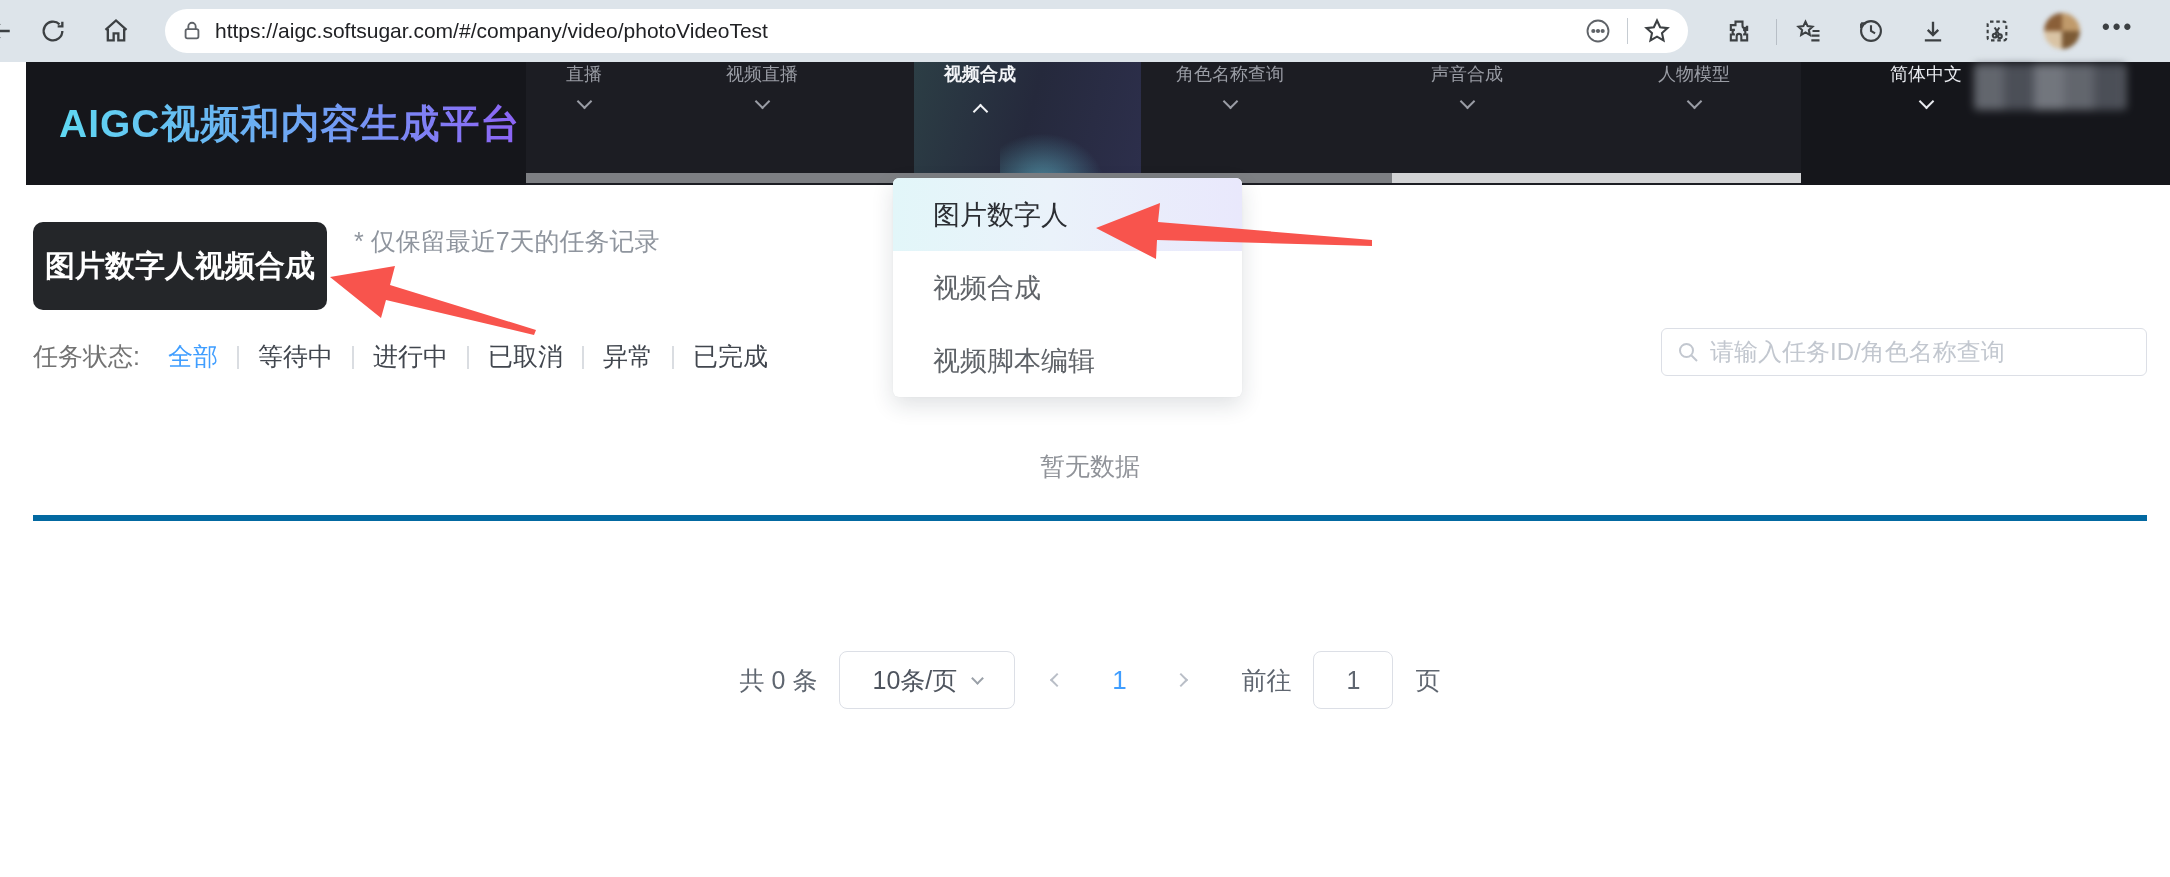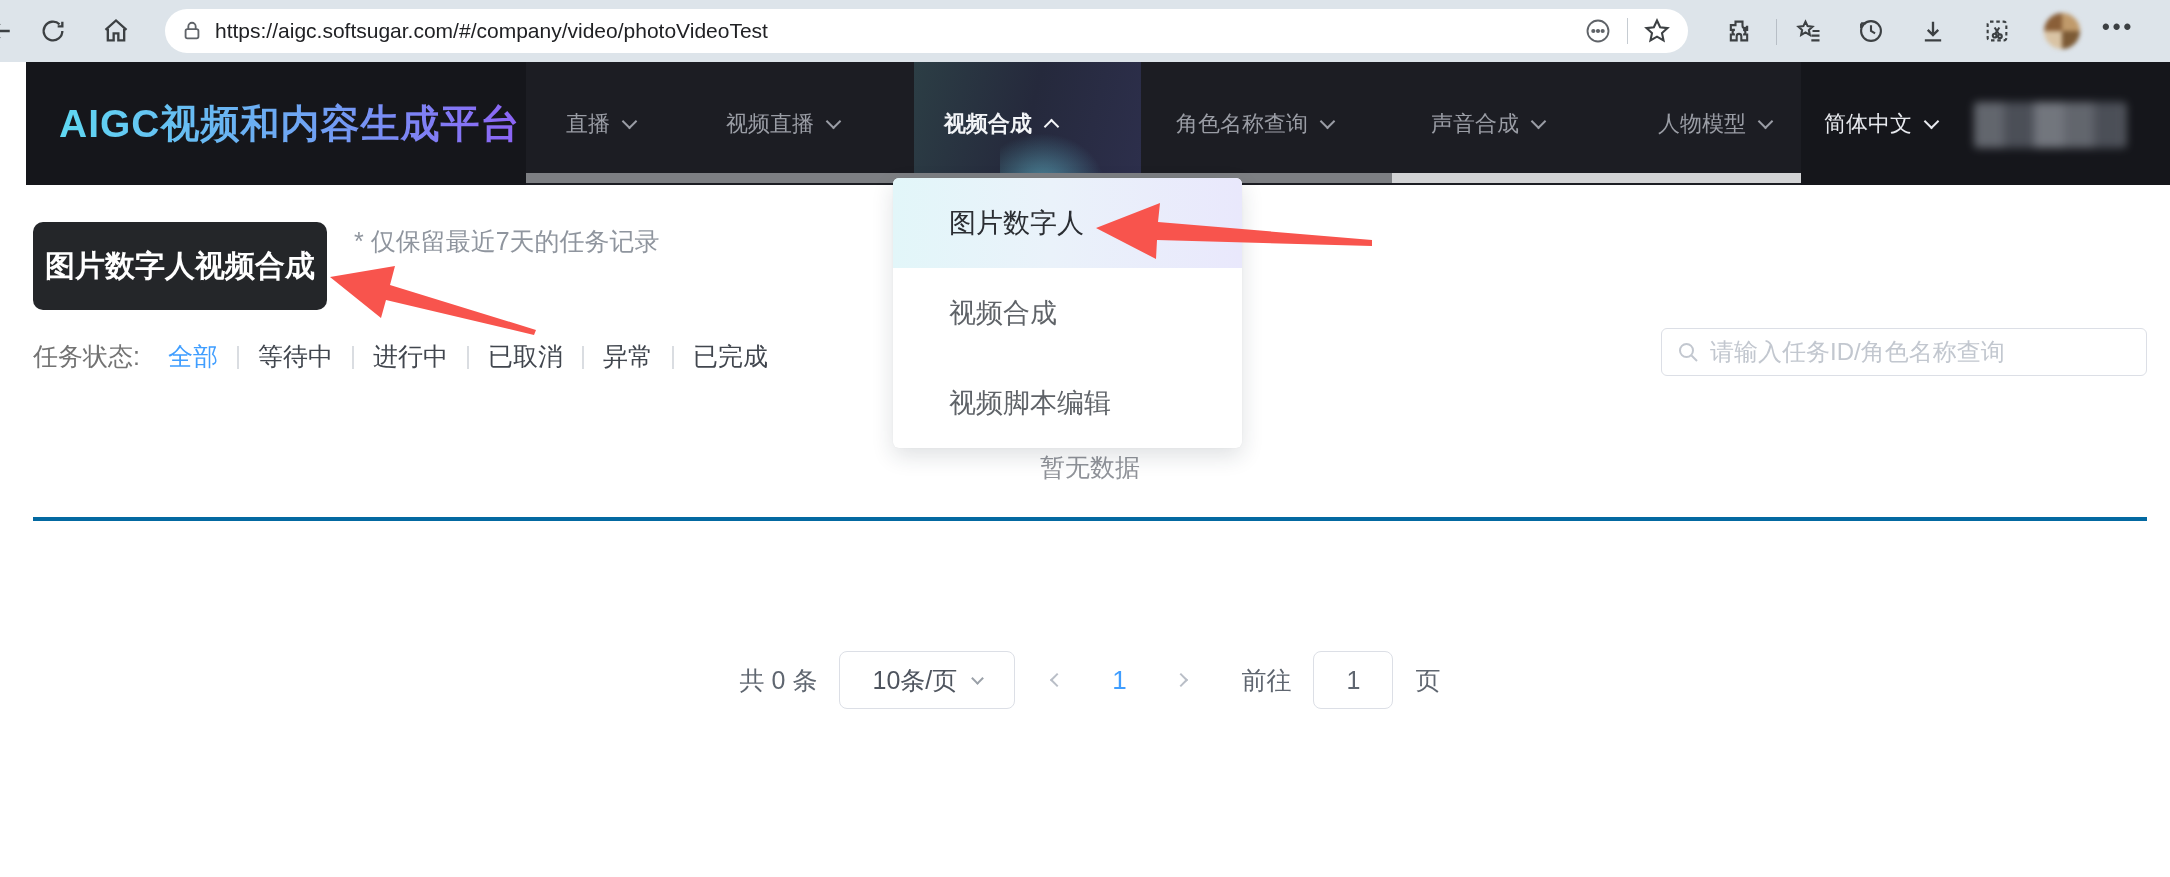--- a/index.html
+++ b/index.html
@@ -33,21 +33,21 @@
     font-size:22px; color:#3c4043; font-weight:bold; }
 
   
   .site-nav { position:absolute; left:0; top:62px; width:2170px; height:123px; background:#15161b;margin-left:26px; }
   .menu-zone { position:absolute; left:500px; top:0; width:1275px; height:123px; background:#1c1d23; }
   .logo { position:absolute; left:33px; top:0; height:123px; display:flex; align-items:center;
     font-size:39px; font-weight:bold; letter-spacing:1px;
     background:linear-gradient(90deg,#5fd8f2 0%,#6fa2f3 55%,#8d63f6 100%);
     -webkit-background-clip:text; background-clip:text; color:transparent; }
   .nav-item { position:absolute; top:0; height:123px; display:flex; align-items:center; gap:14px;
-    font-size:22px; color:#9a9da5; cursor:pointer; }
+    font-size:18px; color:#9a9da5; cursor:pointer;flex-direction:column; }
   .nav-item .chev { margin-top:-4px; }
   .chev { width:11px; height:11px; border-right:2px solid currentColor; border-bottom:2px solid currentColor;
     transform:rotate(45deg); display:inline-block; }
   .chev.up { transform:rotate(-135deg); margin-top:6px; }
   .nav-active-bg { position:absolute; left:888px; top:0; width:227px; height:123px;
     background:linear-gradient(105deg,#2c3e45 0%,#25293c 50%,#2d2f4c 100%); }
   .nav-active-bg:after { content:""; position:absolute; left:38%; bottom:0; width:46%; height:42%;
     background:radial-gradient(ellipse at 40% 100%, rgba(110,215,235,.55), rgba(110,215,235,0) 70%); }
   .nav-item.active { color:#f2f4f7; font-weight:bold; }
   .nav-item.lang { color:#e8eaef; }
@@ -56,21 +56,21 @@
       repeating-linear-gradient(90deg,#70747c 0 30px,#555962 30px 60px,#83878f 60px 90px),
       #666;
     filter:blur(4px); opacity:.85; }
   .user-chev { position:absolute; left:2152px; top:56px; color:#cfd2d8; }
   .nav-scroll-track { position:absolute; left:500px; top:111px; width:1275px; height:10px; background:#d2d3d5; }
   .nav-scroll-thumb { position:absolute; left:0; top:0; width:866px; height:10px; background:#7d7f83; }
 
   
   .dropdown { position:absolute; left:893px; top:178px; width:349px; background:#fff; z-index:40;
     border-radius:6px; box-shadow:0 8px 22px rgba(30,40,60,.14), 0 0 1px rgba(0,0,0,.08); overflow:hidden; }
-  .dropdown-item { height:90px; display:flex; align-items:center; padding-left:56px;
+  .dropdown-item { height:73px; display:flex; align-items:center; padding-left:40px;
     font-size:27px; color:#5f6368; cursor:pointer; }
   .dropdown-item.active { color:#2b2e33;
     background:linear-gradient(90deg,#e2f6f9 0%,#eaf2fa 45%,#e9e8fc 100%); }
 
   
   .create-button { position:absolute; left:33px; top:222px; width:294px; height:88px;
     background:#242629; color:#fff; border:none; border-radius:10px;
     font-size:30px; font-weight:bold; font-family:inherit; cursor:pointer; }
   .retain-note { position:absolute; left:354px; top:225px; font-size:25px; color:#8f959e; }
 
@@ -87,21 +87,21 @@
     margin-left:10px; font-family:inherit; background:transparent; }
   .search-box input::placeholder { color:#c2c7cf; }
 
   .task-table { position:absolute; left:33px; top:418px; width:2114px; }
   .thead { height:80px; background:#eff1f5; display:flex; align-items:center; padding-left:15px;
     font-size:26px; font-weight:bold; color:#20242b; }
   .th { flex:0 0 auto; }
   .th:nth-child(1){width:185px;} .th:nth-child(2){width:315px;} .th:nth-child(3){width:180px;}
   .th:nth-child(4){width:235px;} .th:nth-child(5){width:320px;} .th:nth-child(6){width:300px;}
   .th:nth-child(7){width:297px;} .th:nth-child(8){flex:1;}
-  .tbody-empty { height:103px; border-bottom:4px solid #0369a1; display:flex;
+  .tbody-empty { height:103px; border-bottom:6px solid #0369a1; display:flex;
     align-items:center; justify-content:center; font-size:25px; color:#909399; }
 
   .pagination { position:absolute; left:33px; top:648px; width:2114px; height:64px;
     display:flex; align-items:center; justify-content:center; gap:22px; font-size:25px; color:#5f6670; }
   .page-size-select { width:176px; height:58px; border:1px solid #dcdfe6; border-radius:8px;
     display:flex; align-items:center; justify-content:center; gap:16px; color:#4e545e; cursor:pointer; background:#fff; }
   .page-size-select .chev { width:9px; height:9px; color:#9aa0a8; margin-top:-4px; }
   .page-arrow { width:40px; display:flex; justify-content:center; color:#b9bec7; cursor:pointer; }
   .page-arrow .chev { width:10px; height:10px; }
   .chev.left { transform:rotate(135deg); }
@@ -218,21 +218,21 @@
     <span class="chev"></span>
   </div>
   <div class="nav-item" style="left:1405px">
     <span>声音合成</span>
     <span class="chev"></span>
   </div>
   <div class="nav-item" style="left:1632px">
     <span>人物模型</span>
     <span class="chev"></span>
   </div>
-  <div class="nav-item lang" style="left:1798px">
+  <div class="nav-item lang" style="left:1864px">
     <span>简体中文</span>
     <span class="chev"></span>
   </div>
   <div class="nav-item" style="left:1948px">
     <span class="user-blur"></span>
   </div>
   <div class="user-chev chev"></div>
 
   <div class="nav-scroll-track">
     <div class="nav-scroll-thumb"></div>

